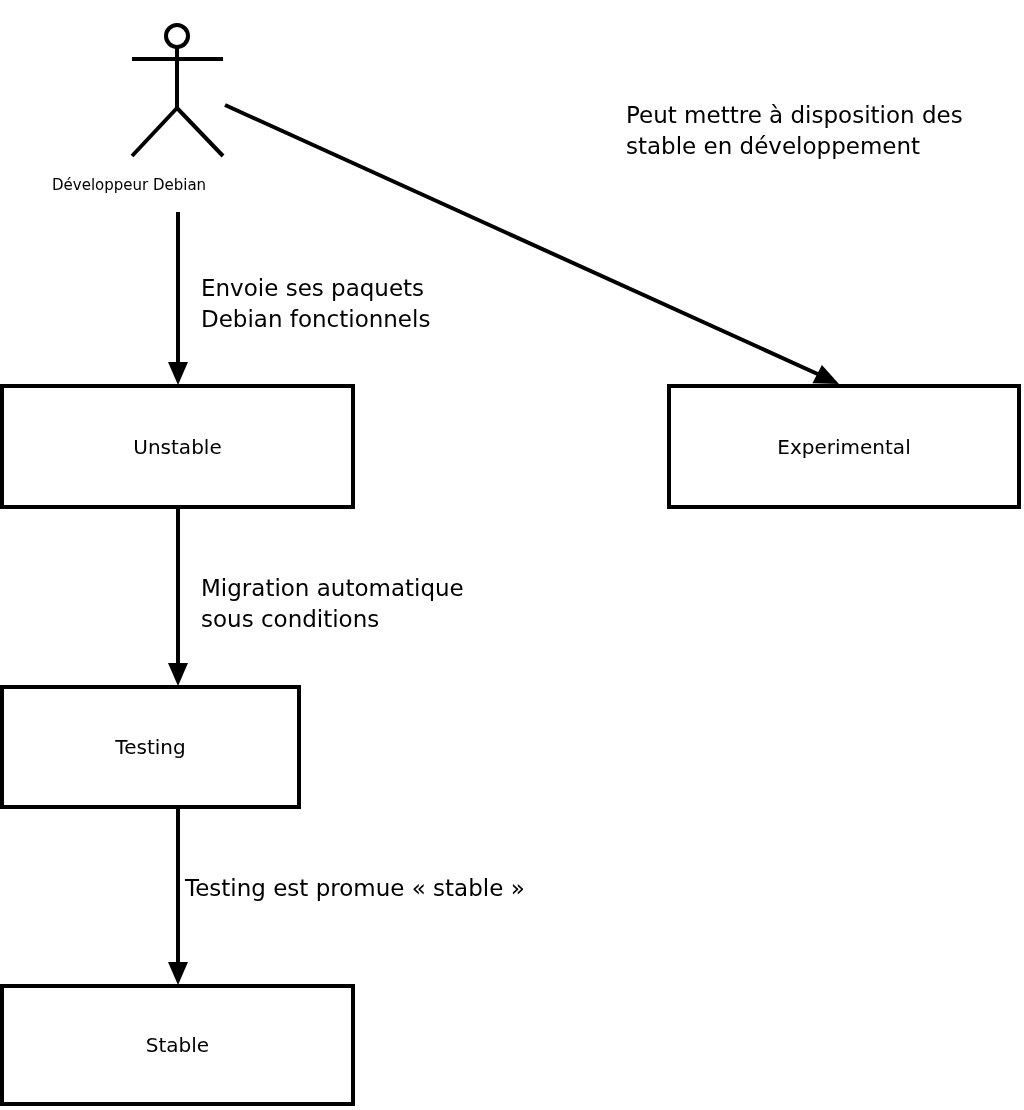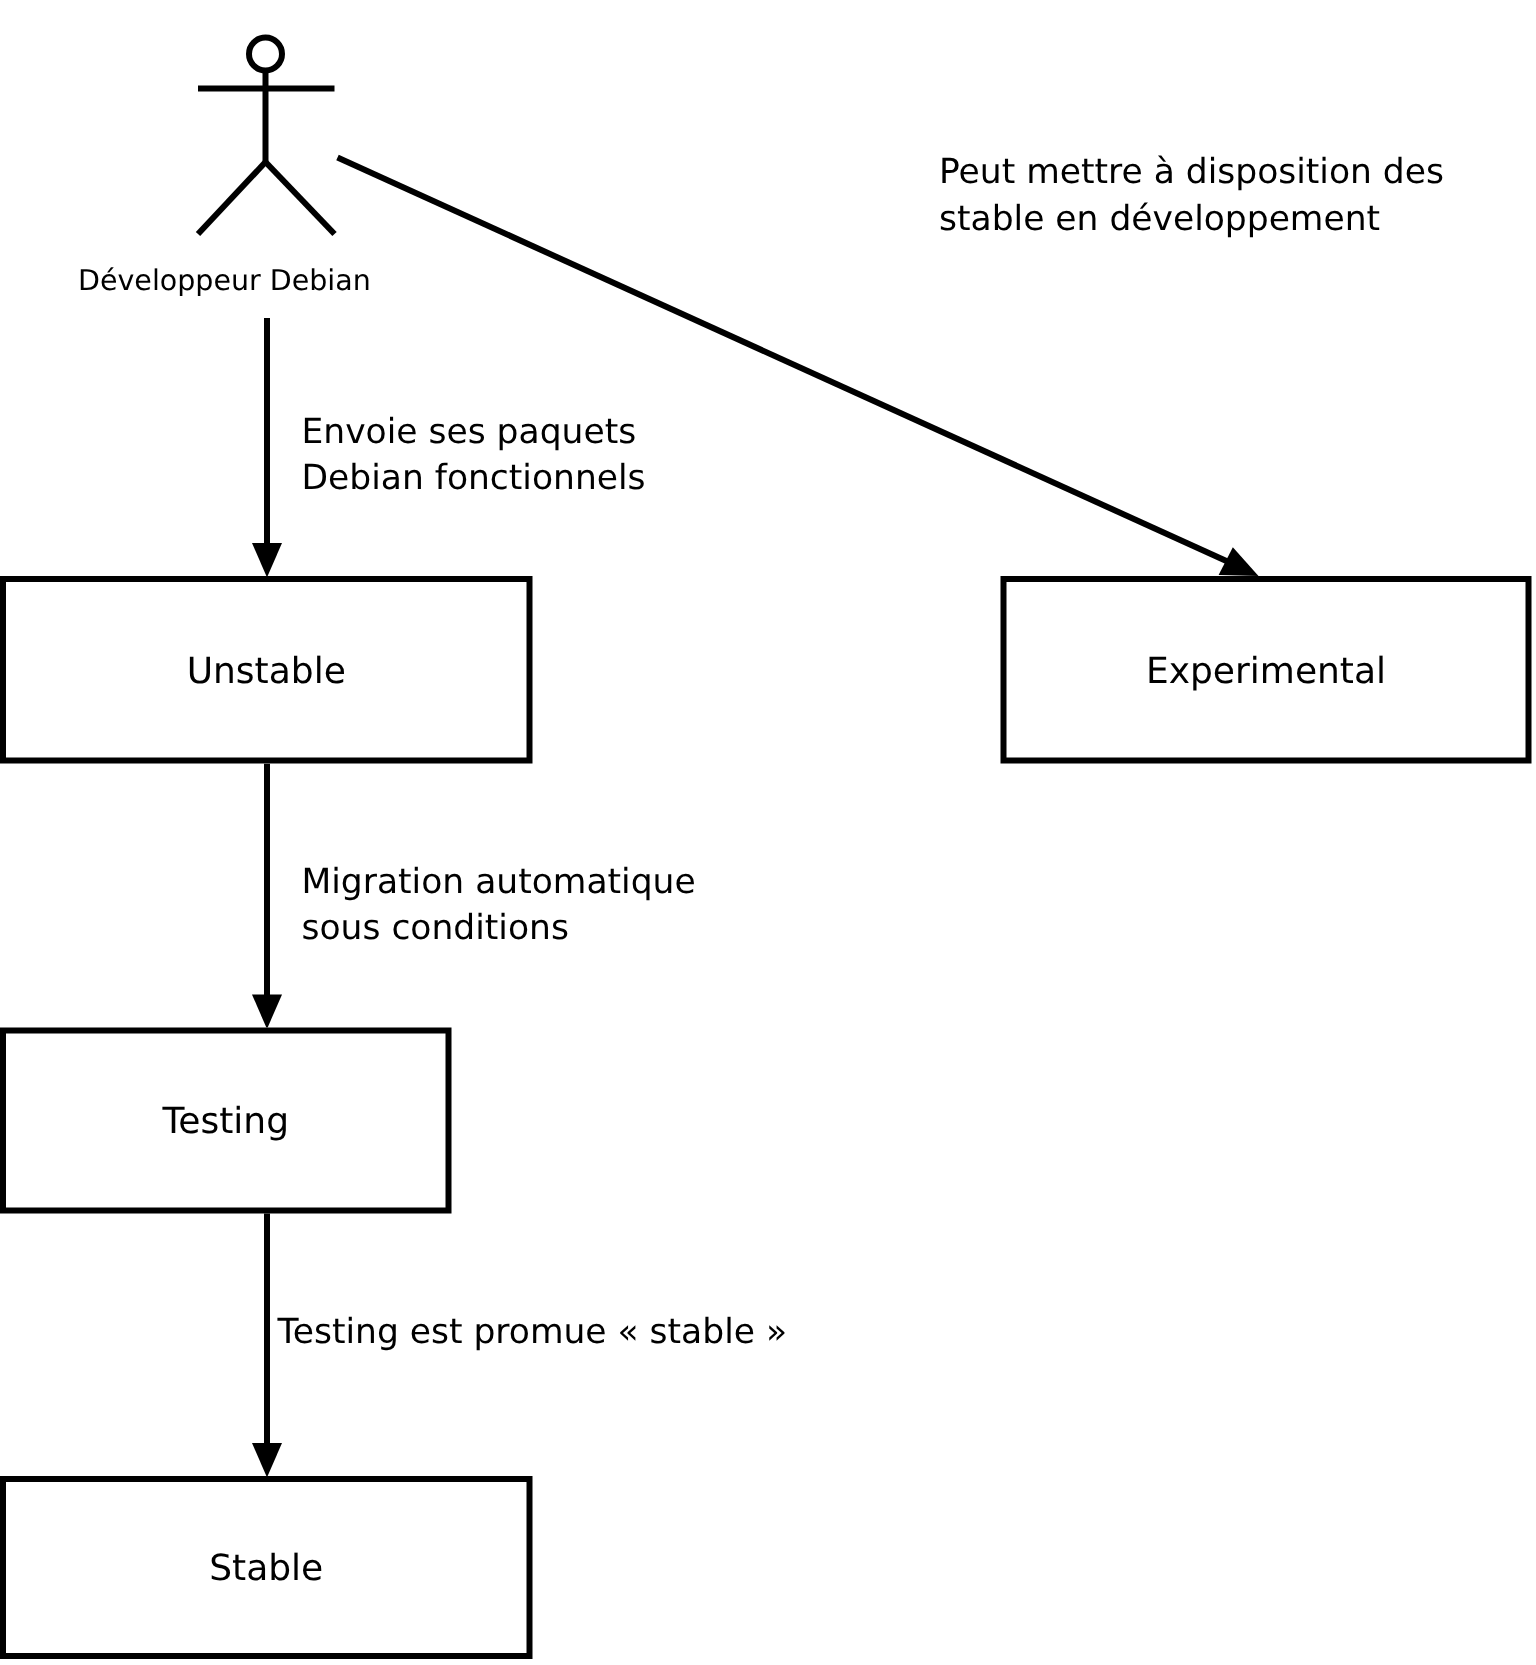--- a/index.html
+++ b/index.html
@@ -24,37 +24,37 @@
     height: 1110px;
   }
   .node-box {
     position: absolute;
     border: 4px solid #000000;
     background: #ffffff;
     display: flex;
     align-items: center;
     justify-content: center;
     box-sizing: border-box;
-    font-size: 24px;
+    font-size: 20px;
   }
   .box-unstable     { left: 0;     top: 384px; width: 355px; height: 125px; }
   .box-experimental { left: 667px; top: 384px; width: 354px; height: 125px; }
   .box-testing      { left: 0;     top: 685px; width: 301px; height: 124px; }
   .box-stable       { left: 0;     top: 984px; width: 355px; height: 122px; }
   .edge-label {
     position: absolute;
     font-size: 23px;
     line-height: 31px;
     white-space: nowrap;
   }
   .actor-label {
     position: absolute;
     left: 52px;
     top: 176px;
-    font-size: 19px;
+    font-size: 15px;
     white-space: nowrap;
   }
   .lbl-experimental { left: 626px; top: 100px; }
   .lbl-unstable     { left: 201px; top: 273px; }
   .lbl-testing      { left: 201px; top: 573px; }
   .lbl-stable       { left: 185px; top: 873px; }
   .edge-label span { display: block; }
 </style>
 </head>
 <body>

